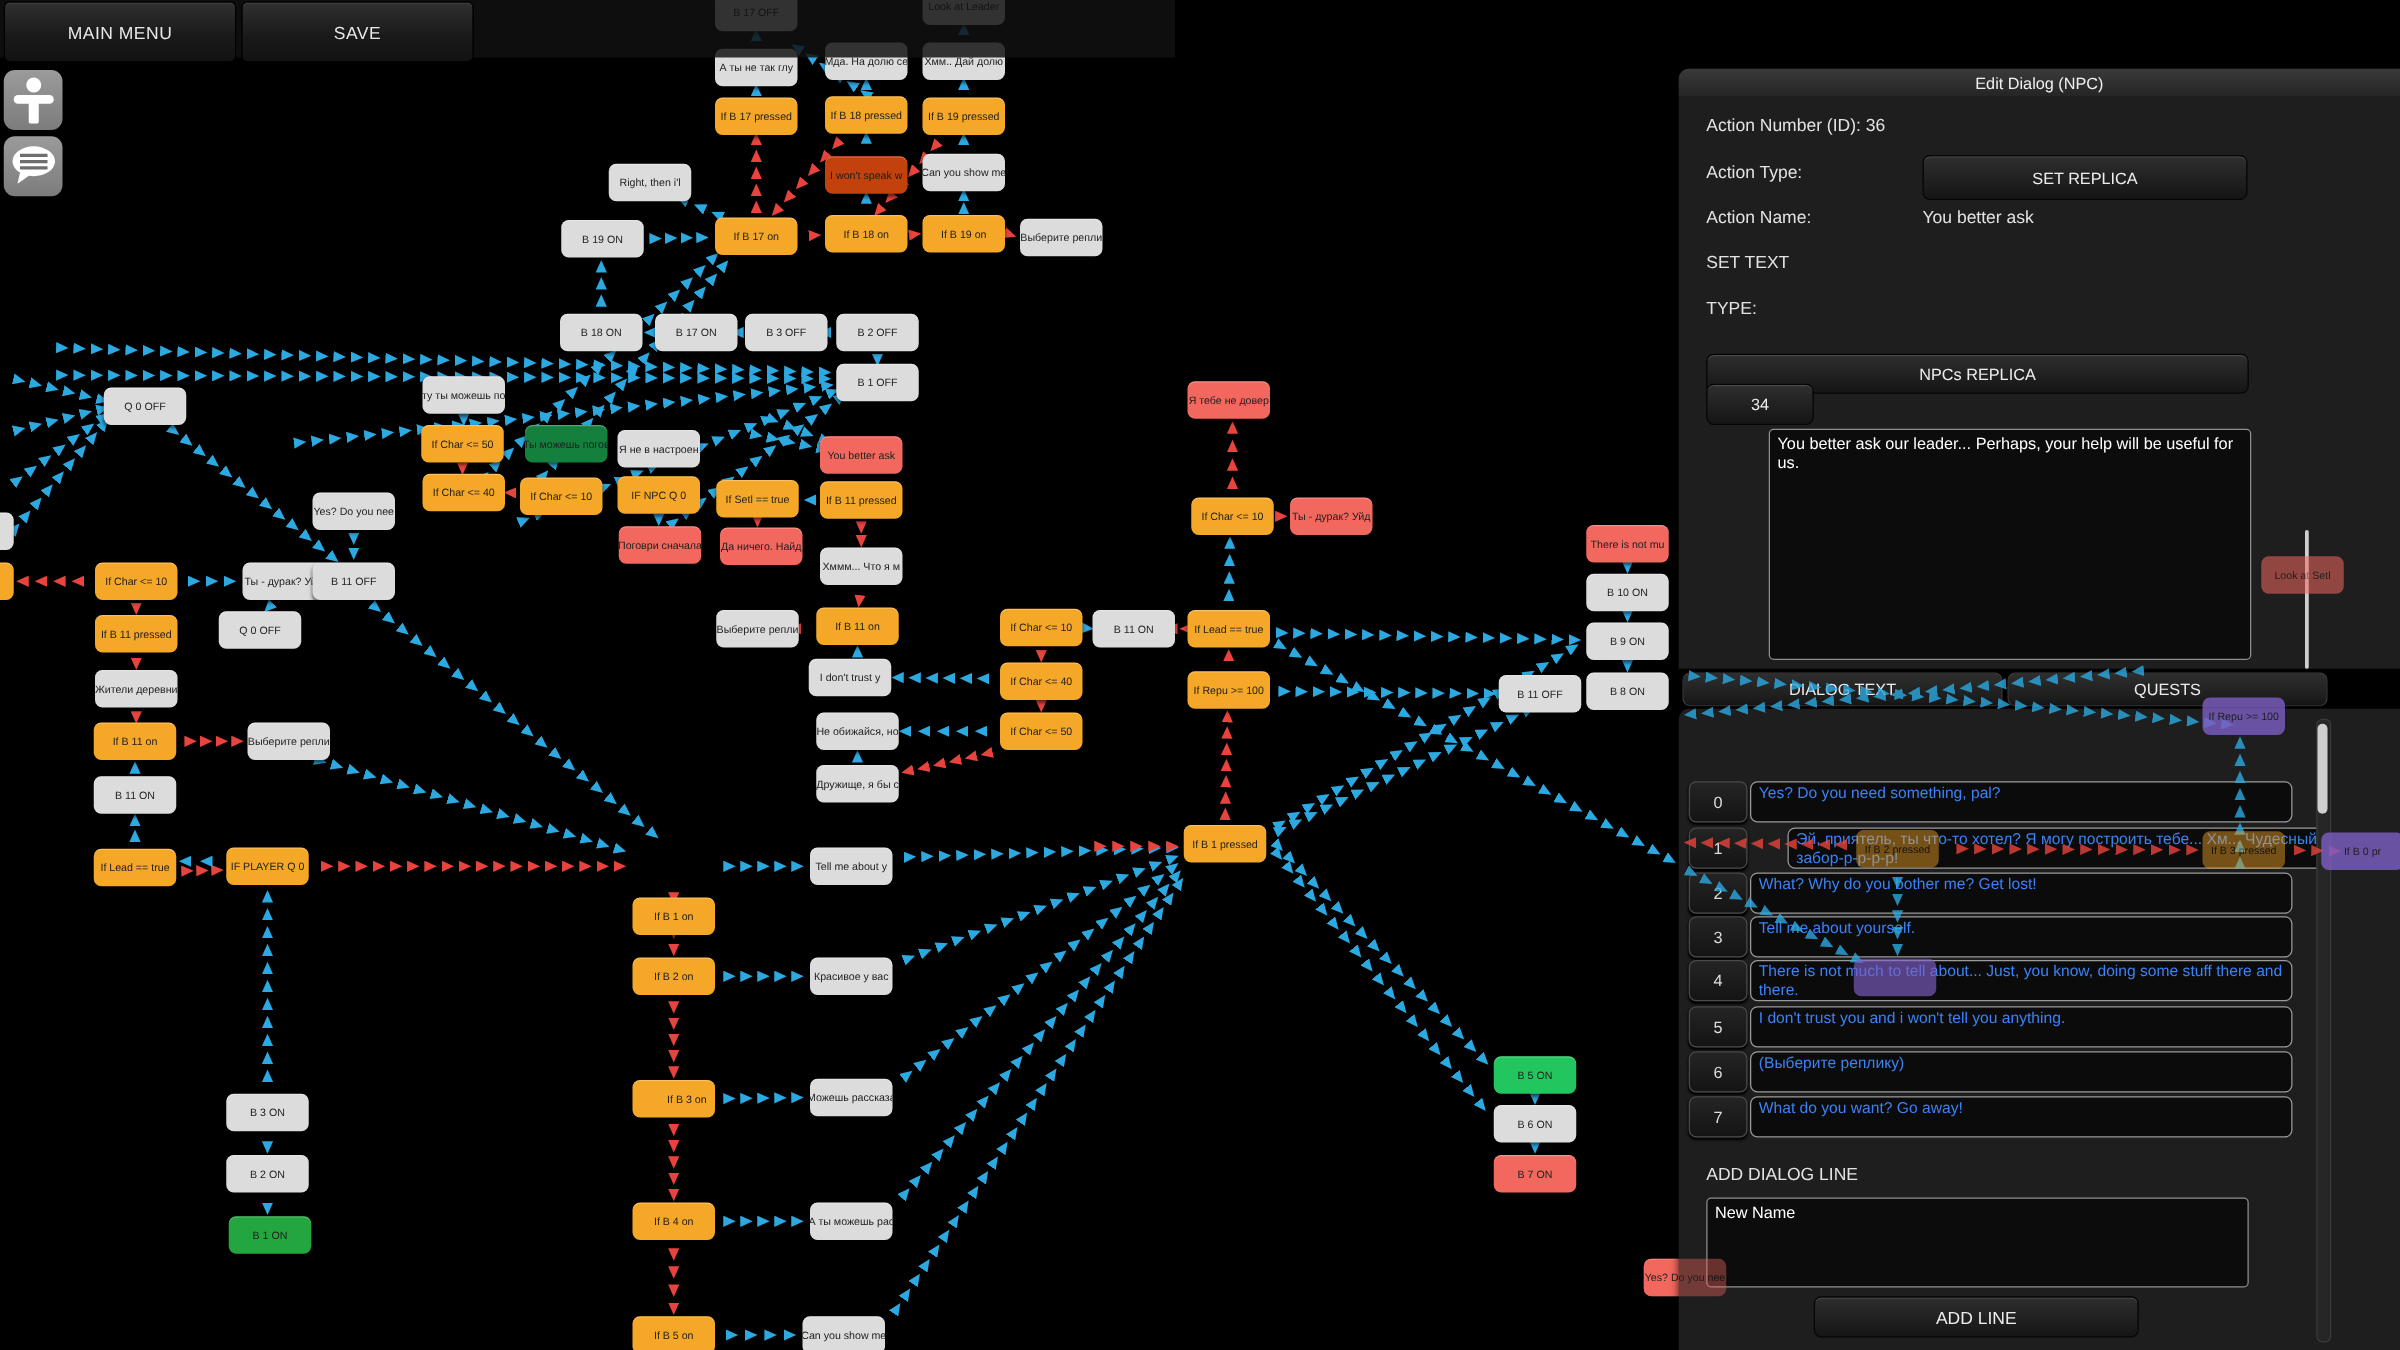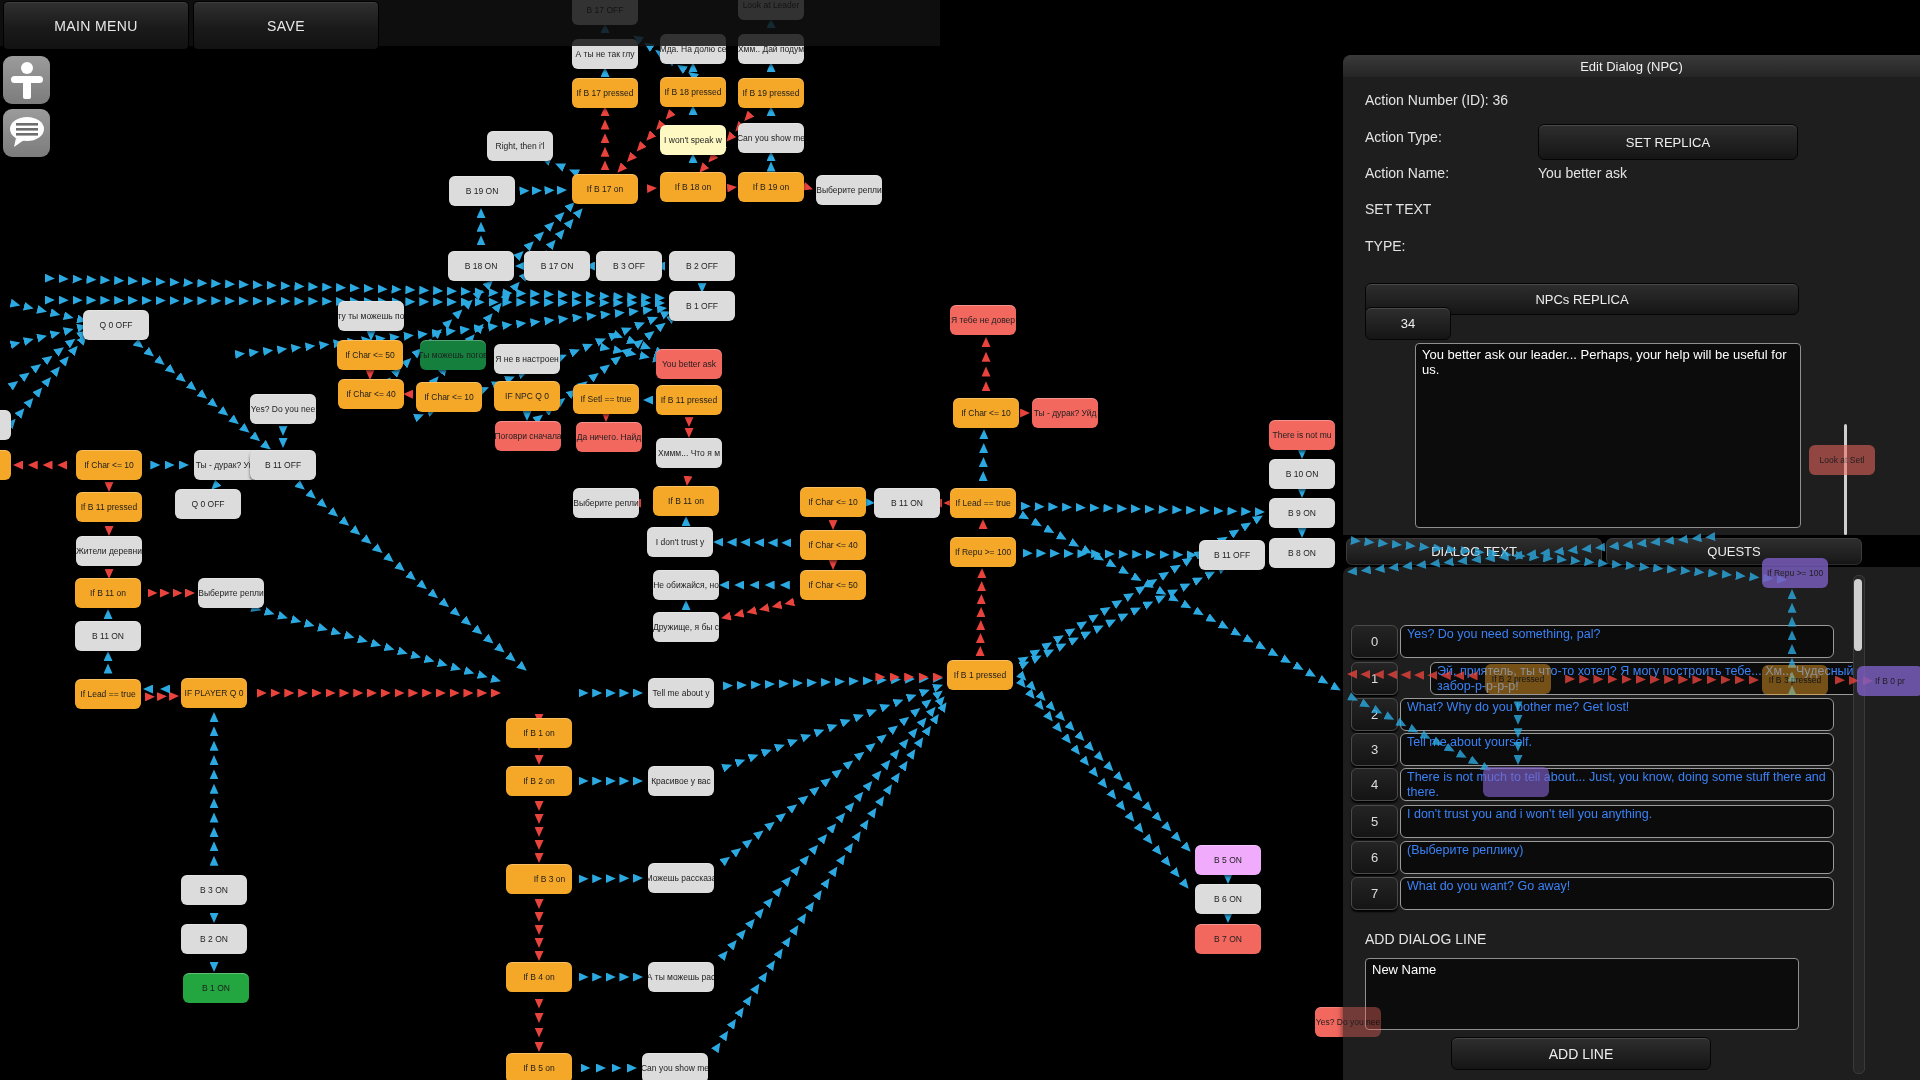--- a/index.html
+++ b/index.html
@@ -172,26 +172,26 @@
     <polyline points="686,611 686,601" fill="none" stroke="none" marker-mid="url(#ar-b-m)" marker-end="url(#ar-b-m)"></polyline>
     <polyline points="380,388 390.2105263157895,378.2631578947368 400.42105263157896,368.5263157894737 410.63157894736844,358.7894736842105 420.8421052631579,349.0526315789474 431.0526315789474,339.3157894736842 441.2631578947368,329.57894736842104 451.4736842105263,319.8421052631579 461.6842105263158,310.10526315789474 471.89473684210526,300.36842105263156 482.10526315789474,290.63157894736844 492.3157894736842,280.89473684210526 502.5263157894737,271.1578947368421 512.7368421052631,261.42105263157896 522.9473684210526,251.68421052631578 533.1578947368421,241.94736842105263 543.3684210526316,232.21052631578948 553.578947368421,222.47368421052633 563.7894736842105,212.73684210526315 574,203" fill="none" stroke="none" marker-mid="url(#ar-b-m)" marker-end="url(#ar-b-m)"></polyline>
     <polyline points="420,398 429,387.5 438,377 447,366.5 456,356 465,345.5 474,335 483,324.5 492,314 501,303.5 510,293 519,282.5 528,272 537,261.5 546,251 555,240.5 564,230 573,219.5 582,209" fill="none" stroke="none" marker-mid="url(#ar-b-m)" marker-end="url(#ar-b-m)"></polyline>
     <polyline points="293,480 304.0952380952381,489.04761904761904 315.1904761904762,498.0952380952381 326.2857142857143,507.14285714285717 337.3809523809524,516.1904761904761 348.4761904761905,525.2380952380952 359.57142857142856,534.2857142857143 370.6666666666667,543.3333333333334 381.76190476190476,552.3809523809524 392.8571428571429,561.4285714285714 403.95238095238096,570.4761904761905 415.04761904761904,579.5238095238095 426.1428571428571,588.5714285714286 437.23809523809524,597.6190476190476 448.33333333333337,606.6666666666666 459.42857142857144,615.7142857142858 470.5238095238095,624.7619047619048 481.6190476190476,633.8095238095239 492.7142857142857,642.8571428571429 503.8095238095238,651.9047619047619 514.9047619047619,660.952380952381 526,670" fill="none" stroke="none" marker-mid="url(#ar-b-m)" marker-end="url(#ar-b-m)"></polyline>
   </svg>
 <div id="graph-nodes">
     <div class="node" style="left: 572px; top: -5px; background: rgb(220, 220, 220);">B 17 OFF</div>
     <div class="node" style="left: 738px; top: -10px; background: rgb(220, 220, 220);">Look at Leader</div>
     <div class="node" style="left: 572px; top: 39px; background: rgb(220, 220, 220);">А ты не так глу</div>
     <div class="node" style="left: 660px; top: 34px; background: rgb(220, 220, 220);">Мда. На долю се</div>
-    <div class="node" style="left: 738px; top: 34px; background: rgb(220, 220, 220);">Хмм.. Дай подум</div>
+    <div class="node" style="left: 738px; top: 34px; background: rgb(220, 220, 220);">Хмм.. Дай долю</div>
     <div class="node" style="left: 572px; top: 78px; background: rgb(245, 167, 40);">If B 17 pressed</div>
     <div class="node" style="left: 660px; top: 77px; background: rgb(245, 167, 40);">If B 18 pressed</div>
     <div class="node" style="left: 738px; top: 78px; background: rgb(245, 167, 40);">If B 19 pressed</div>
     <div class="node" style="left: 487px; top: 131px; background: rgb(220, 220, 220);">Right, then i'l</div>
-    <div class="node" style="left: 660px; top: 125px; background: #fef9c3;">I won't speak w</div>
+    <div class="node" style="left: 660px; top: 125px; background: #c2410c;">I won't speak w</div>
     <div class="node" style="left: 738px; top: 123px; background: rgb(220, 220, 220);">Can you show me</div>
     <div class="node" style="left: 449px; top: 176px; background: rgb(220, 220, 220);">B 19 ON</div>
     <div class="node" style="left: 572px; top: 174px; background: rgb(245, 167, 40);">If B 17 on</div>
     <div class="node" style="left: 660px; top: 172px; background: rgb(245, 167, 40);">If B 18 on</div>
     <div class="node" style="left: 738px; top: 172px; background: rgb(245, 167, 40);">If B 19 on</div>
     <div class="node" style="left: 816px; top: 175px; background: rgb(220, 220, 220);">Выберите репли</div>
     <div class="node" style="left: 448px; top: 251px; background: rgb(220, 220, 220);">B 18 ON</div>
     <div class="node" style="left: 524px; top: 251px; background: rgb(220, 220, 220);">B 17 ON</div>
     <div class="node" style="left: 596px; top: 251px; background: rgb(220, 220, 220);">B 3 OFF</div>
     <div class="node" style="left: 669px; top: 251px; background: rgb(220, 220, 220);">B 2 OFF</div>
@@ -250,21 +250,21 @@
     <div class="node" style="left: 953px; top: 398px; background: rgb(245, 167, 40);">If Char &lt;= 10</div>
     <div class="node" style="left: 1032px; top: 398px; background: rgb(242, 104, 95);">Ты - дурак? Уйд</div>
     <div class="node" style="left: 950px; top: 488px; background: rgb(245, 167, 40);">If Lead == true</div>
     <div class="node" style="left: 950px; top: 537px; background: rgb(245, 167, 40);">If Repu &gt;= 100</div>
     <div class="node" style="left: 947px; top: 660px; background: rgb(245, 167, 40);">If B 1 pressed</div>
     <div class="node" style="left: 1269px; top: 420px; background: rgb(242, 104, 95);">There is not mu</div>
     <div class="node" style="left: 1269px; top: 459px; background: rgb(220, 220, 220);">B 10 ON</div>
     <div class="node" style="left: 1269px; top: 498px; background: rgb(220, 220, 220);">B 9 ON</div>
     <div class="node" style="left: 1199px; top: 540px; background: rgb(220, 220, 220);">B 11 OFF</div>
     <div class="node" style="left: 1269px; top: 538px; background: rgb(220, 220, 220);">B 8 ON</div>
-    <div class="node" style="left: 1195px; top: 845px; background: #f0abfc;">B 5 ON</div>
+    <div class="node" style="left: 1195px; top: 845px; background: #22c55e;">B 5 ON</div>
     <div class="node" style="left: 1195px; top: 884px; background: rgb(220, 220, 220);">B 6 ON</div>
     <div class="node" style="left: 1195px; top: 924px; background: rgb(242, 104, 95);">B 7 ON</div>
     <div class="node" style="left: 1315px; top: 1007px; background: rgb(242, 104, 95);">Yes? Do you nee</div>
   </div>
 
 <div id="topbar" class="abs">
   <div class="topbtn" style="left:193px;width:186px;">SAVE</div>
   <div class="topbtn" style="left:3px;width:186px;">MAIN MENU</div>
 </div>
 

